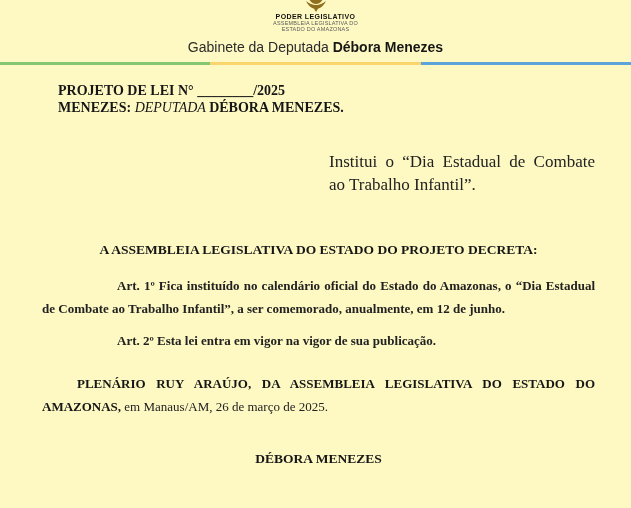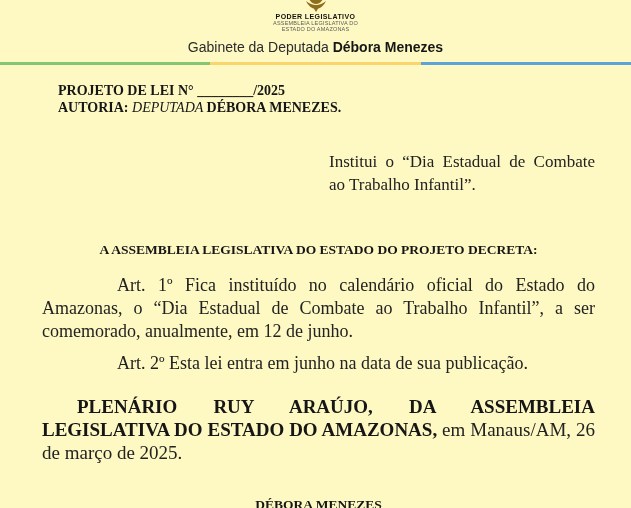--- a/index.html
+++ b/index.html
@@ -36,26 +36,26 @@
   .ementa{
     width:266px; margin:33px 0 0 auto; text-align:justify;
     font-size:17px; line-height:23px; color:#222;
   }
   .decreta{
     margin-top:45px; text-align:center; font-weight:bold; font-size:13.5px;
     line-height:18px; color:#161616;
   }
   .artigo{
     margin-top:15px; text-align:justify; text-indent:75px;
-    font-size:18px; line-height:23px; color:#222;
+    font-size:13px; line-height:23px; color:#222;font-weight:bold;
   }
   .artigo.art2{ margin-top:9px; }
   .plenario{
     margin-top:20px; text-align:justify; text-indent:35px;
-    font-size:19px; line-height:23px; color:#222;
+    font-size:13px; line-height:23px; color:#222;
   }
   .plenario b{ color:#161616; }
   .signature{
     margin-top:32px; text-align:center; font-size:13.5px; line-height:17px; color:#222;
   }
   .signature .sig-bold{ font-weight:bold; color:#161616; }
 </style>
 </head>
 <body>
 
@@ -84,30 +84,30 @@
       <span style="background: rgb(132, 199, 115);"></span>
       <span style="background: rgb(250, 213, 110);"></span>
       <span style="background: rgb(91, 163, 217);"></span>
     </div>
   </div>
 
   <div class="content">
 
     <div class="doc-title">
       <div>PROJETO DE LEI N° ________/2025</div>
-      <div><span>AUTORIA:</span><span class="reg"> DEPUTADA </span><span>DÉBORA MENEZES.</span></div>
+      <div><span>MENEZES:</span><span class="reg"> DEPUTADA </span><span>DÉBORA MENEZES.</span></div>
     </div>
 
     <div class="ementa">Institui o “Dia Estadual de Combate ao Trabalho Infantil”.</div>
 
     <div class="decreta">A ASSEMBLEIA LEGISLATIVA DO ESTADO DO PROJETO DECRETA:</div>
 
     <div class="artigo">Art. 1º Fica instituído no calendário oficial do Estado do Amazonas, o “Dia Estadual de Combate ao Trabalho Infantil”, a ser comemorado, anualmente, em 12 de junho.</div>
 
-    <div class="artigo art2">Art. 2º Esta lei entra em junho na data de sua publicação.</div>
+    <div class="artigo art2">Art. 2º Esta lei entra em vigor na vigor de sua publicação.</div>
 
     <div class="plenario"><b>PLENÁRIO RUY ARAÚJO, DA ASSEMBLEIA LEGISLATIVA DO ESTADO DO AMAZONAS,</b><span> em Manaus/AM, 26 de março de 2025.</span></div>
 
     <div class="signature">
       <div class="sig-bold">DÉBORA MENEZES</div>
     </div>
 
   </div>
 </div>
 

